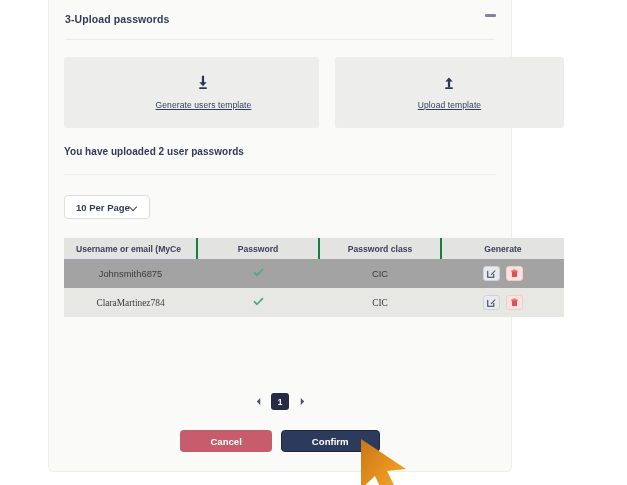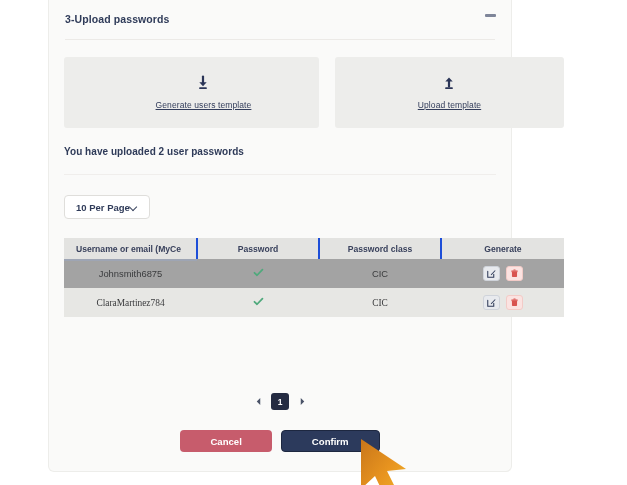--- a/index.html
+++ b/index.html
@@ -180,21 +180,21 @@
     table-layout: fixed;
   }
   table.data-table thead th {
     background: #e3e3e1;
     color: #39415c;
     font-size: 8.6px;
     font-weight: bold;
     height: 21px;
     padding: 0;
     text-align: center;
-    border-right: 2px solid #1d4ed8;
+    border-right: 2px solid #15803d;
     overflow: hidden;
     white-space: nowrap;
   }
   table.data-table thead th:last-child { border-right: none; }
   table.data-table thead th.col-user {
     text-align: left;
     padding-left: 12px;
   }
   .th-underline {
     position: absolute;

